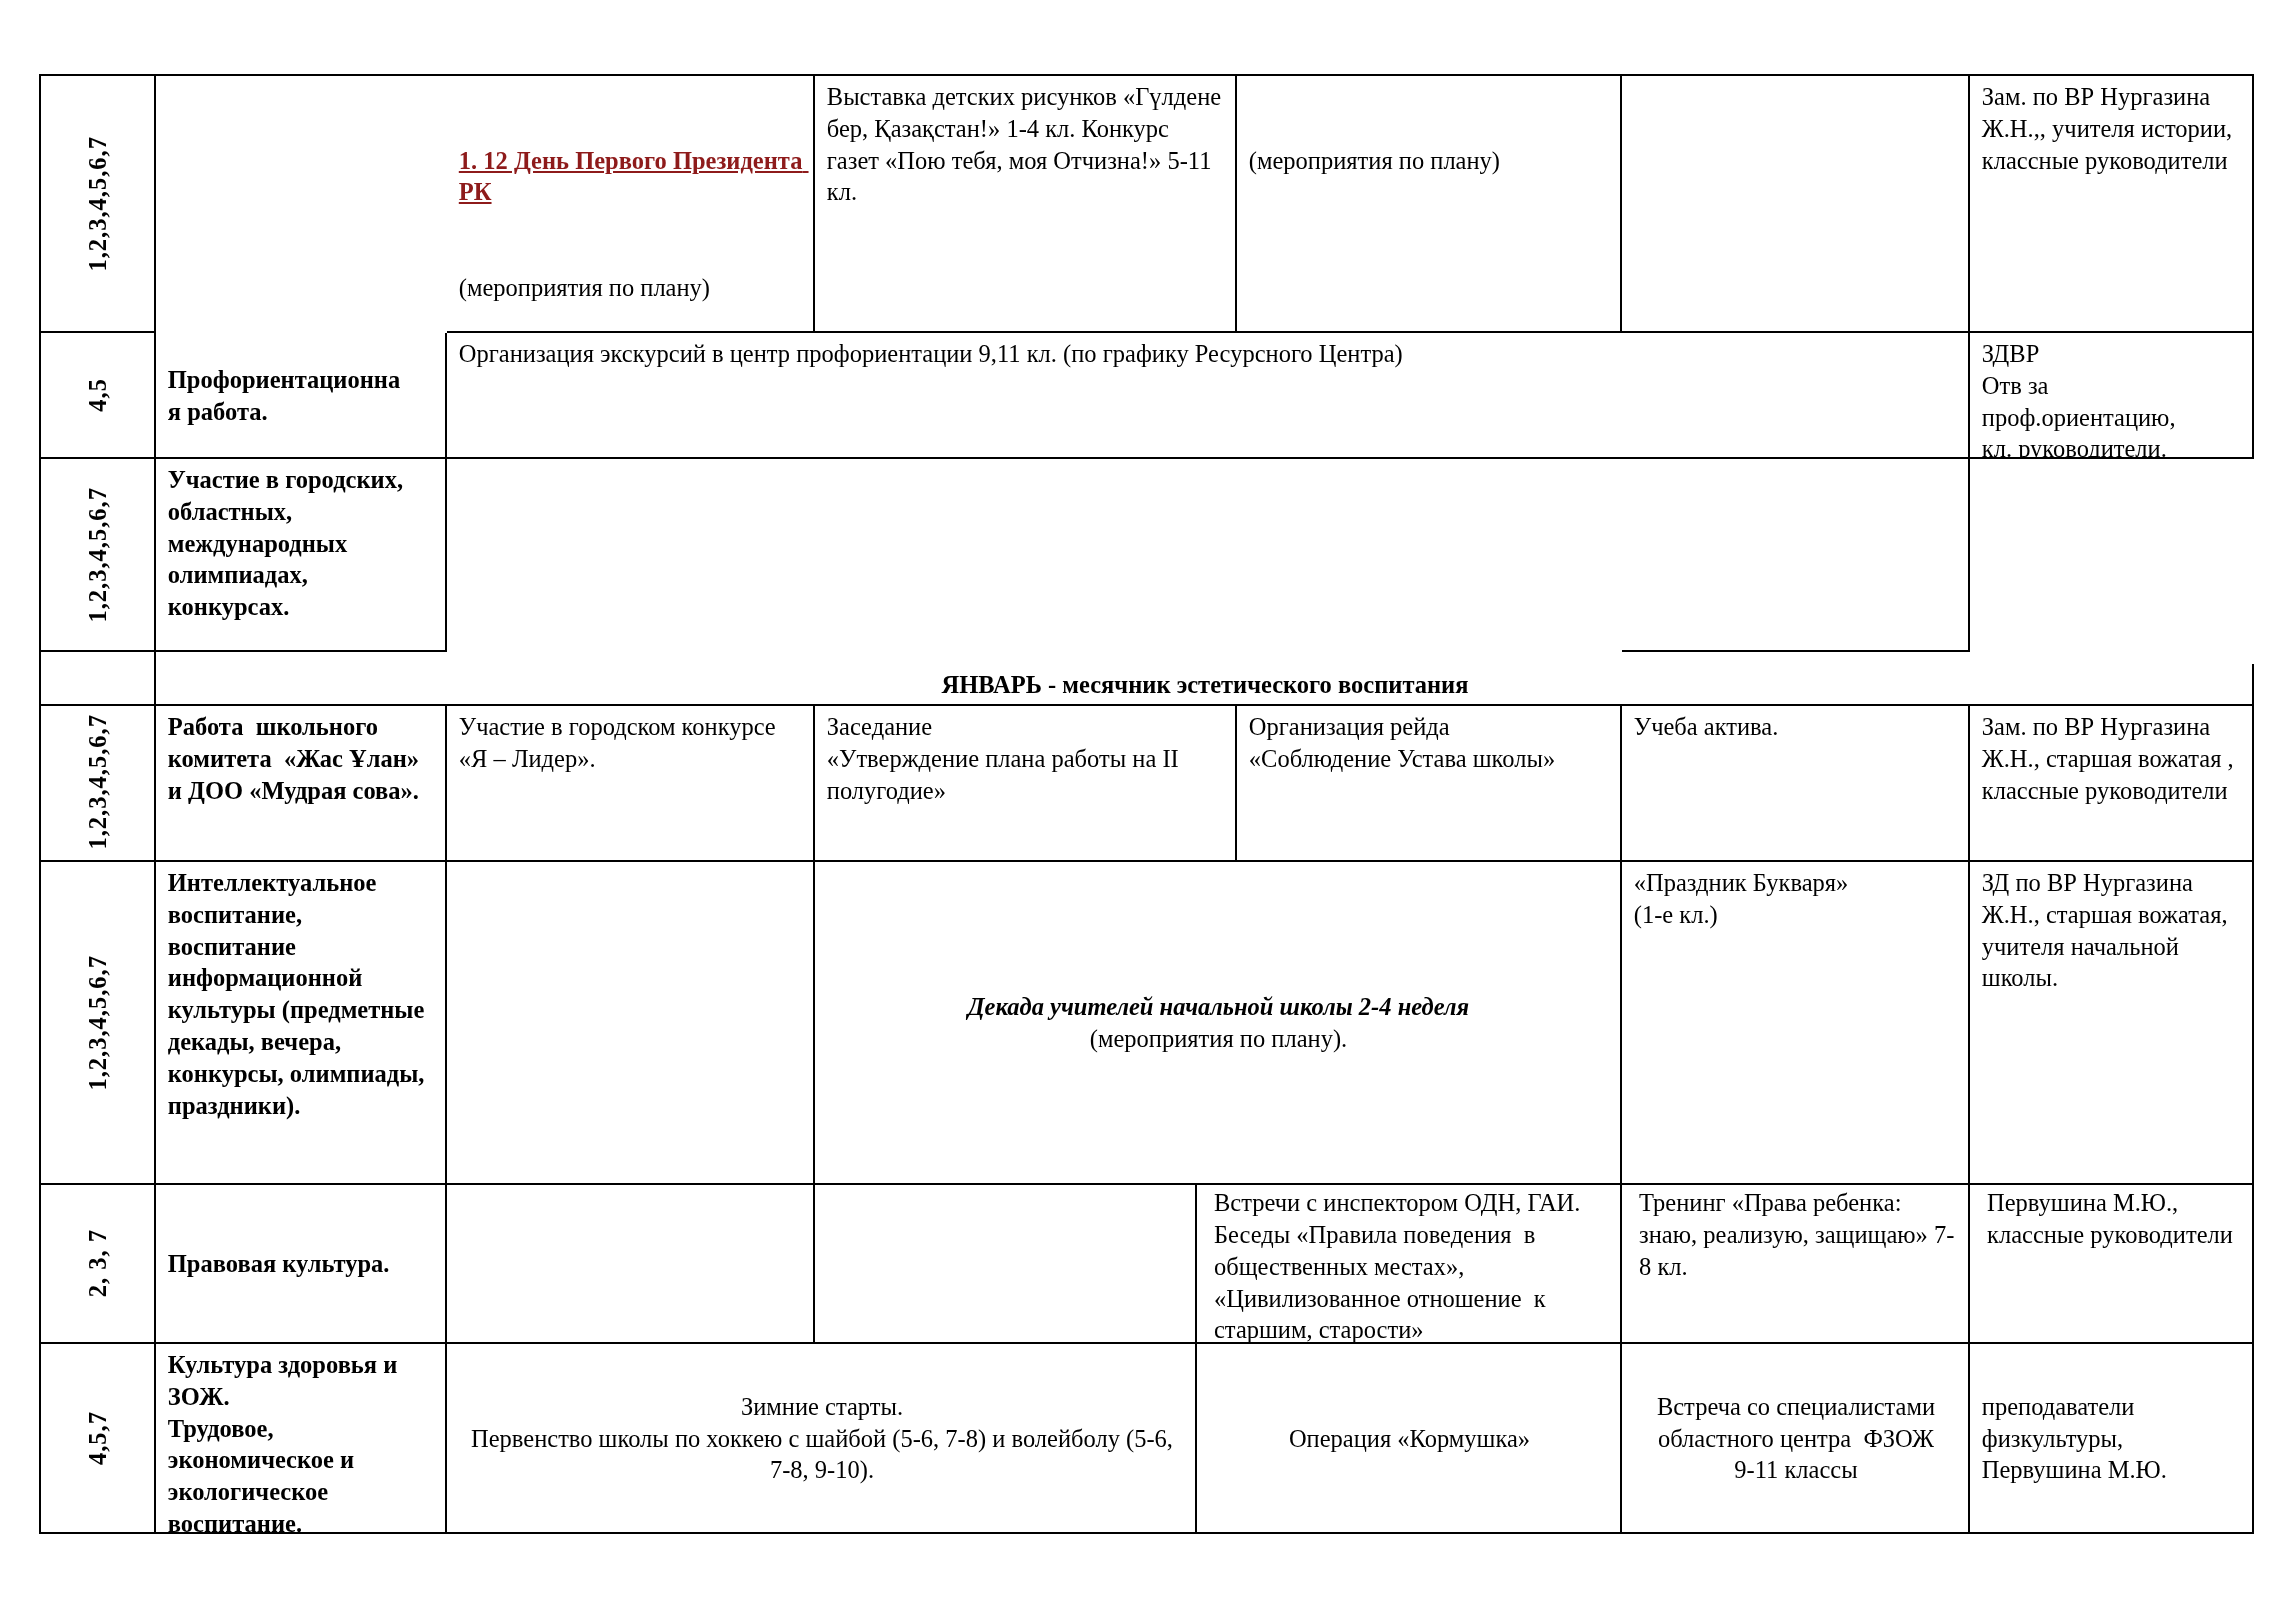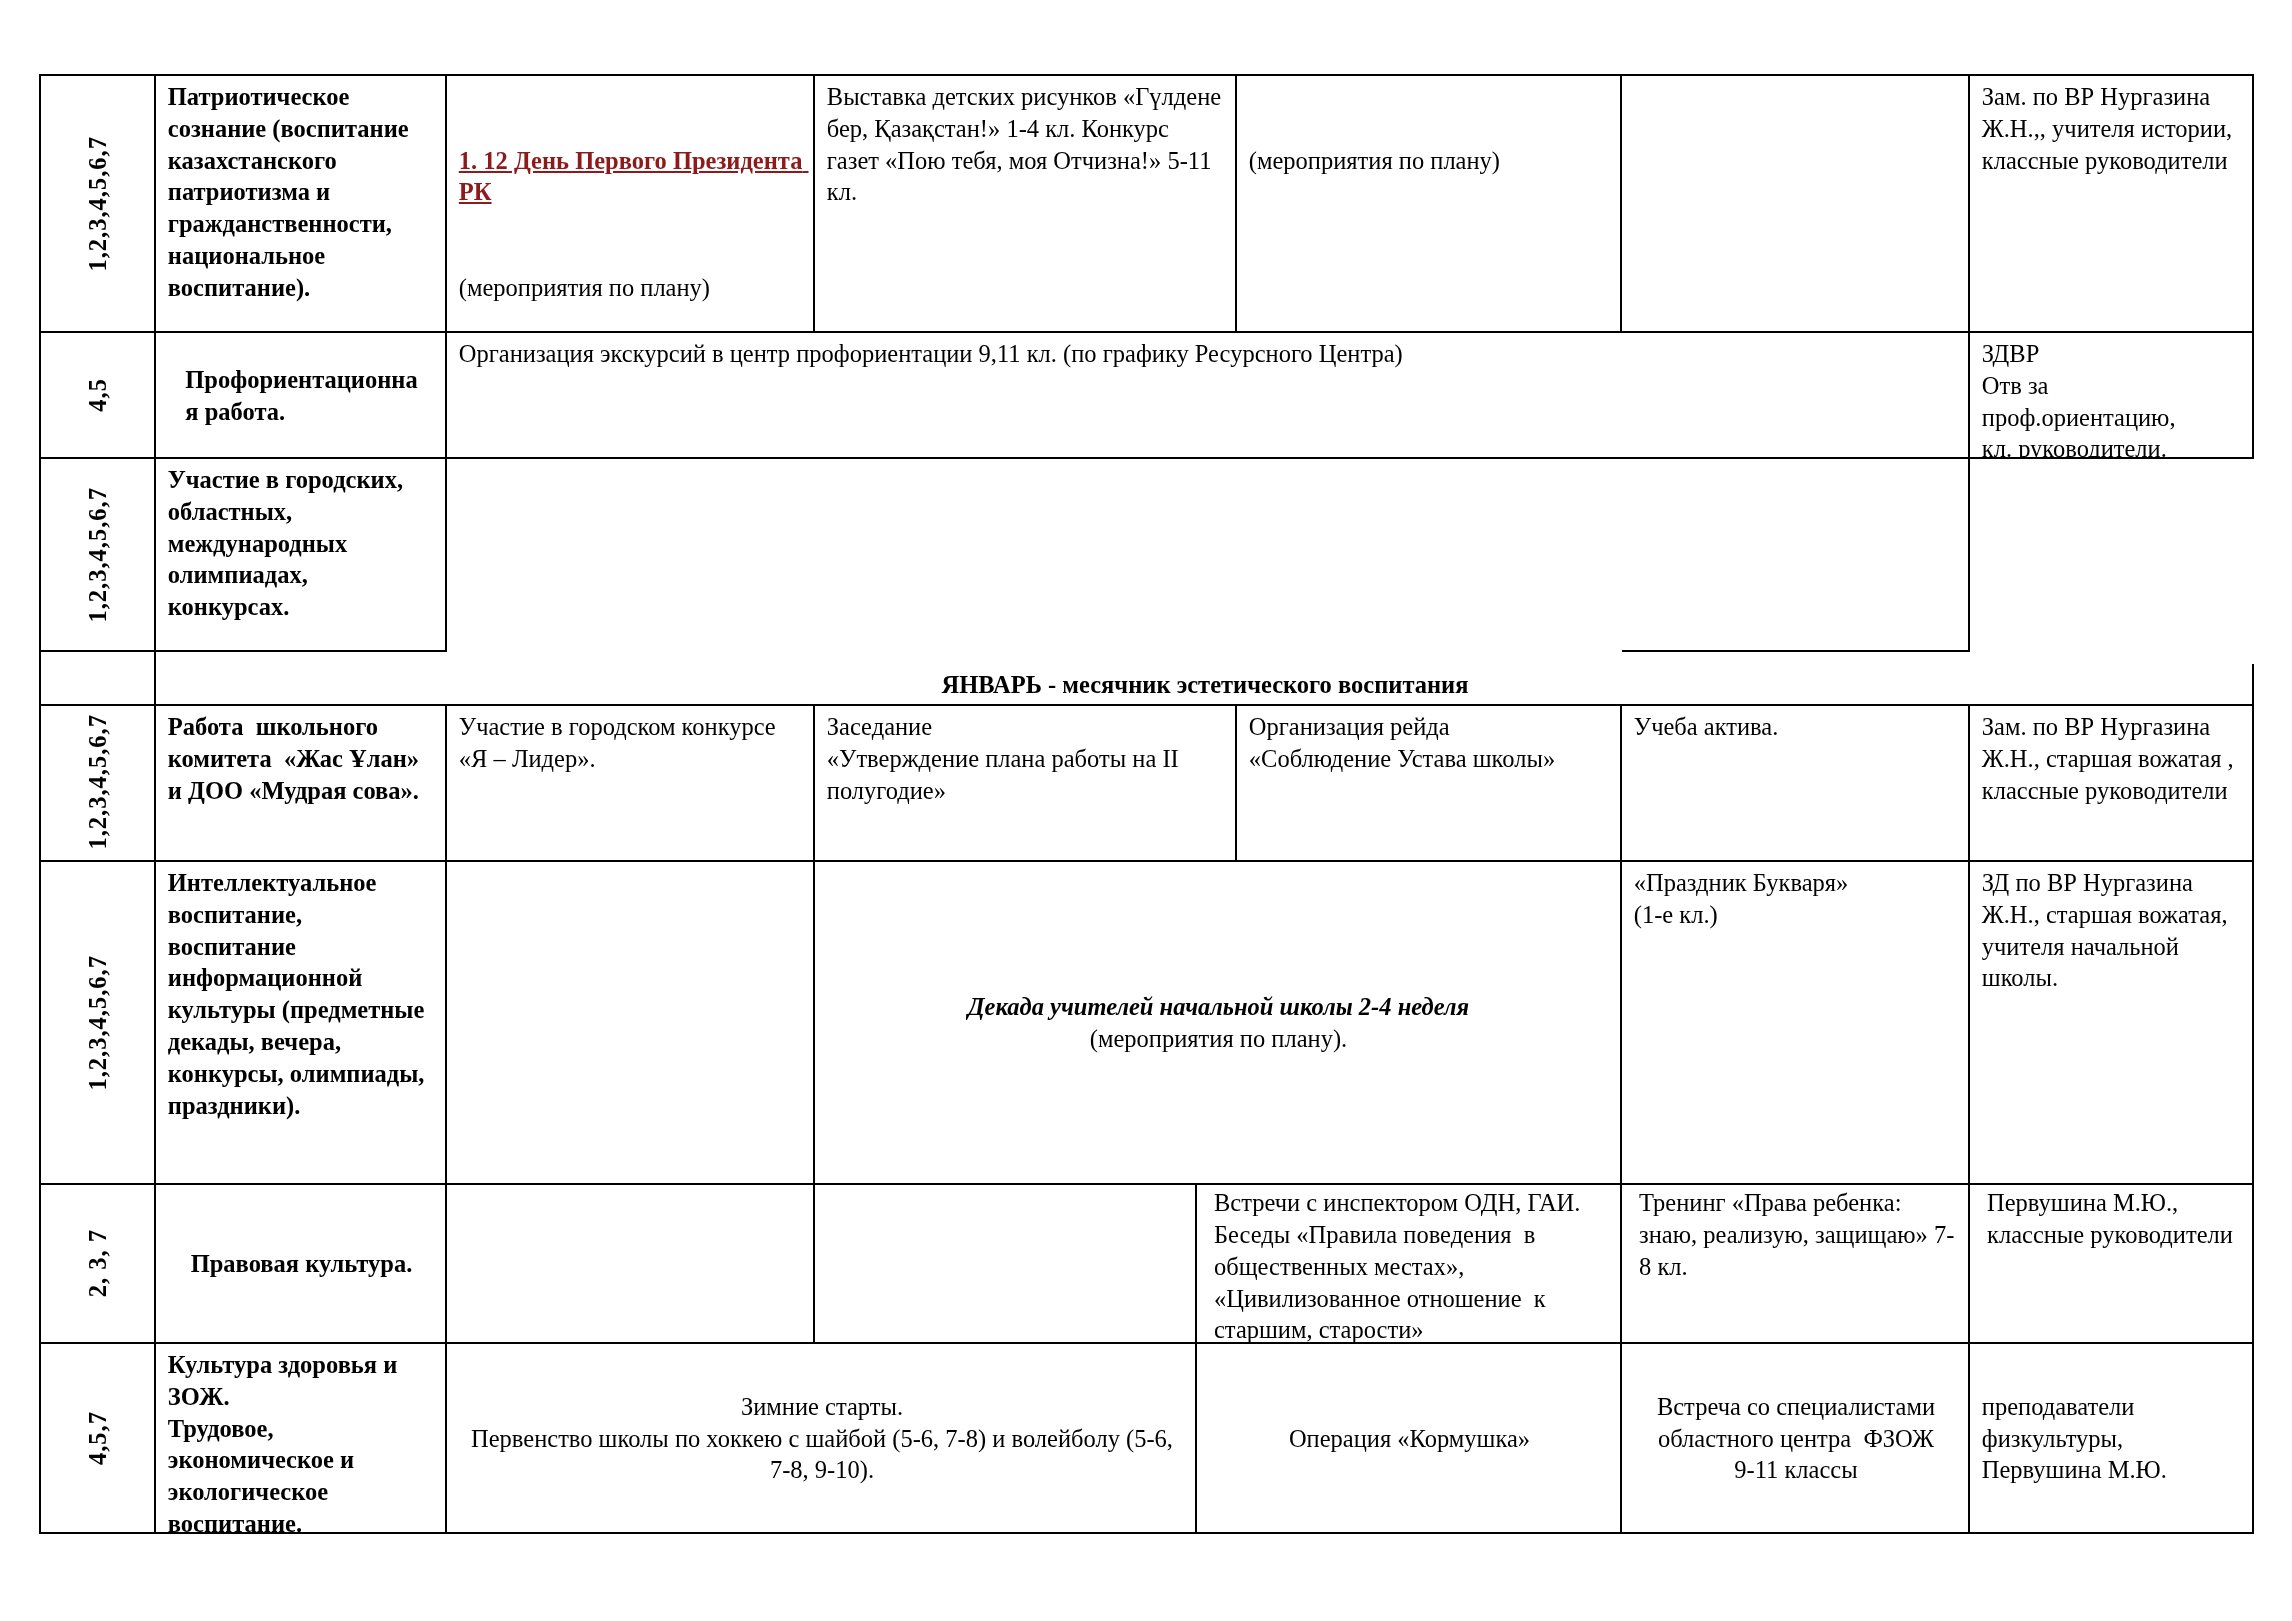--- a/index.html
+++ b/index.html
@@ -28,21 +28,21 @@
     box-sizing:border-box;
   }
   .cell{
     border-right:2px solid var(--border);
     border-bottom:2px solid var(--border);
     box-sizing:border-box;
     padding:4.9px 9.8px 3.9px 11.8px;
     white-space:pre-wrap;
     overflow:hidden;
   }
-  .vc{display:flex;flex-direction:column;justify-content:center;align-items:center;}
+  .vc{display:flex;flex-direction:column;justify-content:center;}
   .hc{text-align:center;}
   .cat{font-weight:bold;}
   .accent{color:var(--accent);font-weight:bold;text-decoration:underline;}
   .bi{font-weight:bold;font-style:italic;}
   .rot{display:flex;align-items:center;justify-content:center;padding:3.9px 2px;}
   .rot .txt{
     writing-mode:vertical-rl;
     transform:rotate(180deg);
     font-weight:bold;
     letter-spacing:1px;
@@ -52,21 +52,20 @@
   .banner{font-weight:bold;margin-top:12px;}
   .tight{padding-top:2px;padding-left:17px;}
 </style>
 </head>
 <body>
 
 <div class="page">
   <div class="plan-table">
 
     <div class="cell rot" style="grid-area:1/1/2/2"><span class="txt">1,2,3,4,5,6,7</span></div>
-    <div class="cell cat" style="grid-area:1/2/2/3">Патриотическое сознание (воспитание казахстанского патриотизма и гражданственности, национальное воспитание).</div>
     <div class="cell" style="grid-area:1/3/2/4">
       <div class="accent">1. 12 День Первого Президента РК</div>
       <div>(мероприятия по плану)</div>
     </div>
     <div class="cell" style="grid-area:1/4/2/6">Выставка детских рисунков «Гүлдене бер, Қазақстан!» 1-4 кл. Конкурс газет «Пою тебя, моя Отчизна!» 5-11 кл.</div>
     <div class="cell" style="grid-area:1/6/2/7">
       <div>(мероприятия по плану)</div>
     </div>
     <div class="cell" style="grid-area:1/7/2/8"></div>
     <div class="cell" style="grid-area:1/8/2/9">Зам. по ВР Нургазина Ж.Н.,, учителя истории, классные руководители</div>

